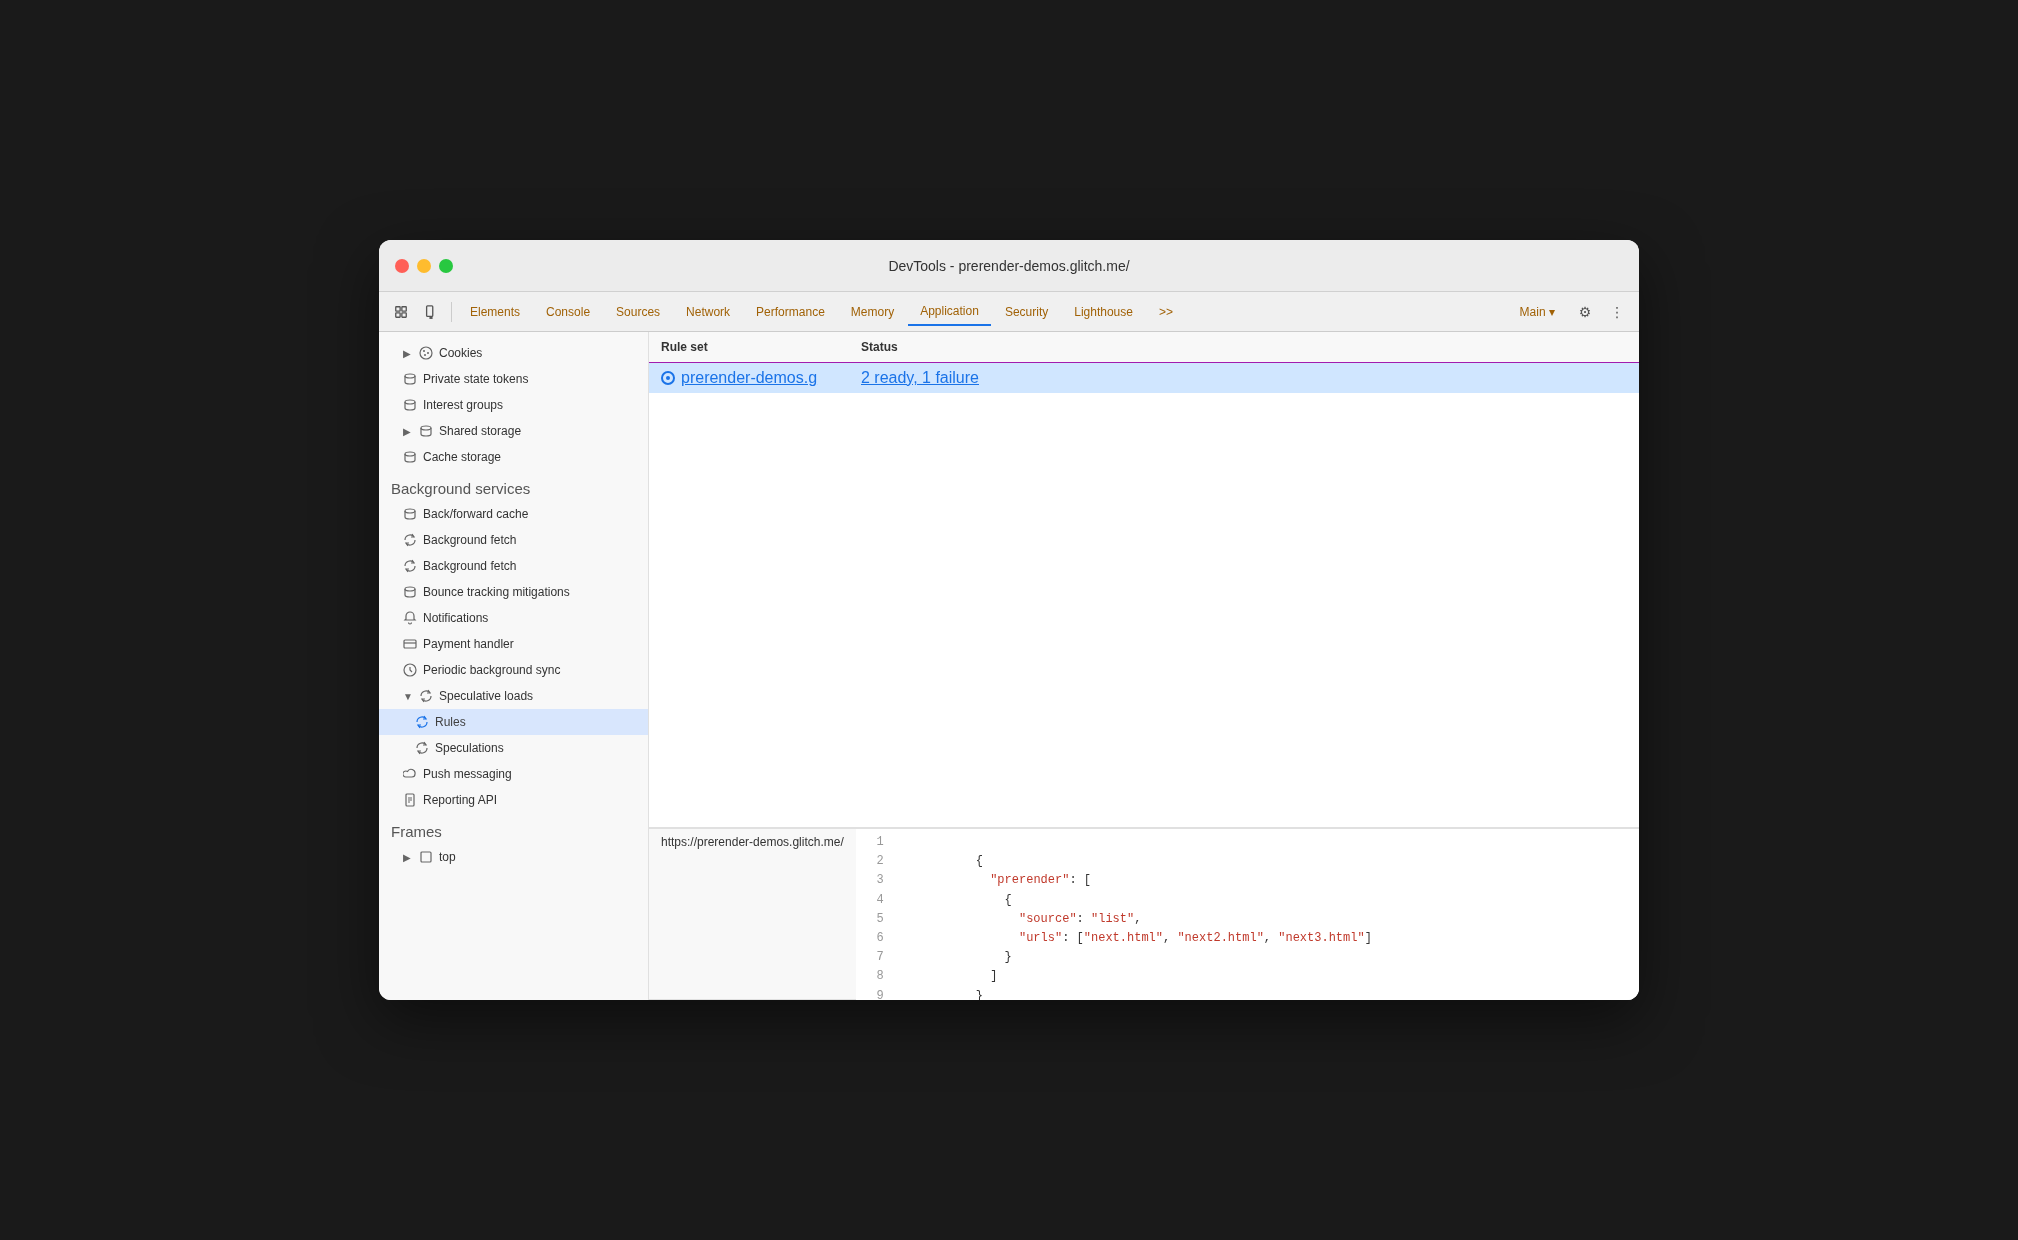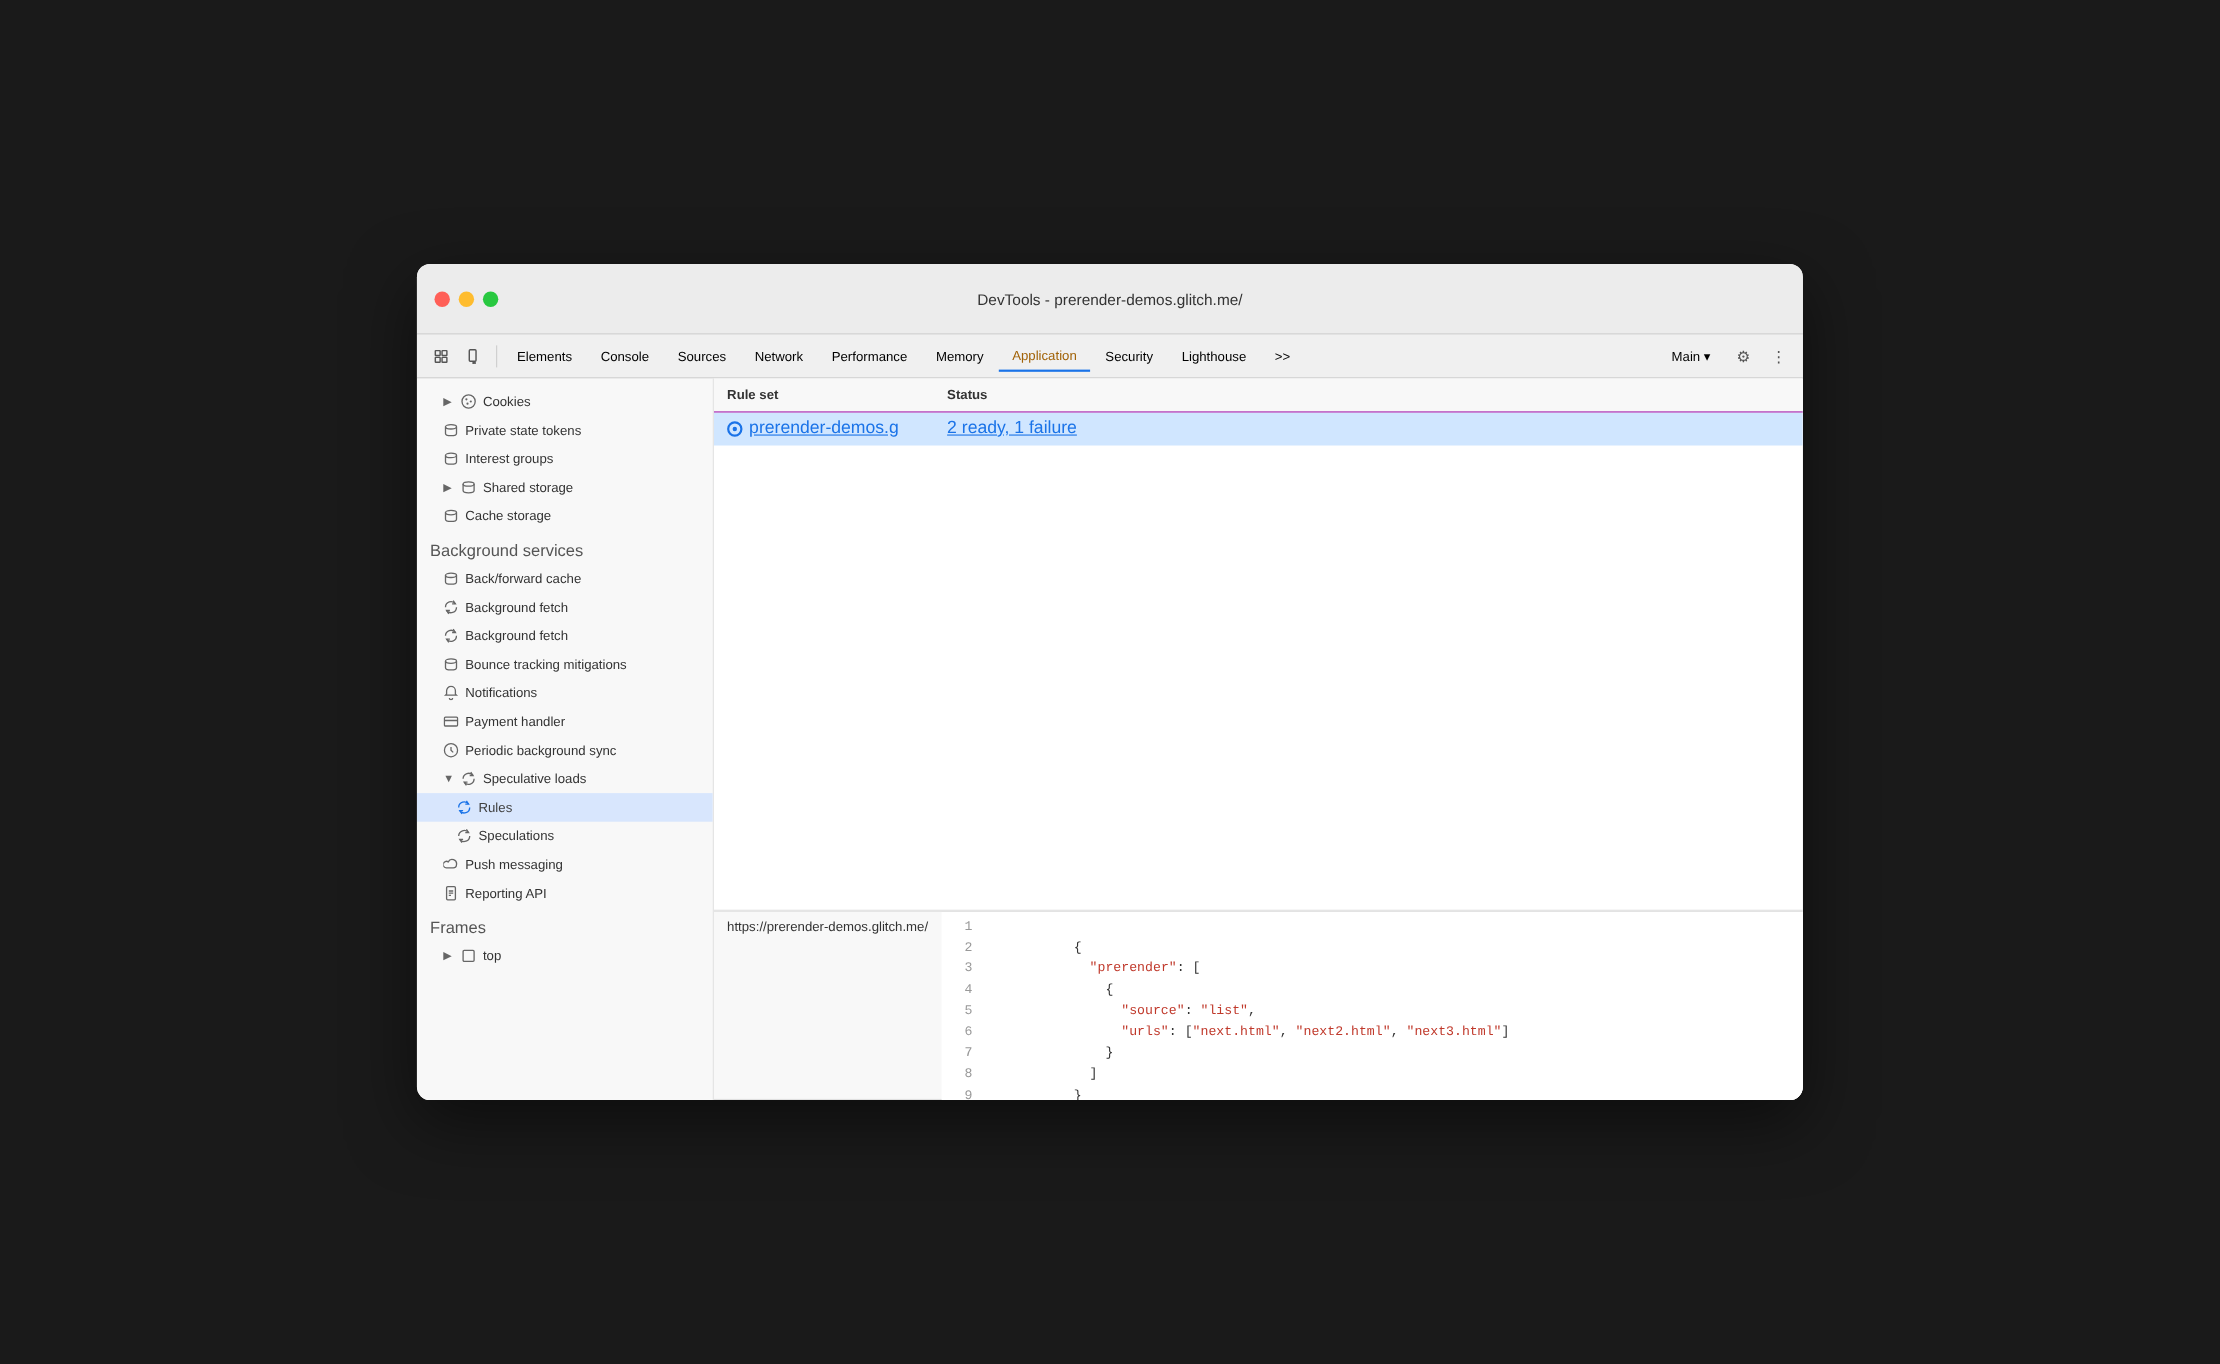--- a/index.html
+++ b/index.html
@@ -16,21 +16,21 @@
       height: 760px;
       background: #f5f5f5;
       border-radius: 12px;
       box-shadow: 0 20px 60px rgba(0,0,0,0.5);
       overflow: hidden;
       display: flex;
       flex-direction: column;
     }
     .titlebar {
       background: #ececec;
-      height: 64px;
+      height: 52px;
       display: flex;
       align-items: center;
       padding: 0 16px;
       border-bottom: 1px solid #d0d0d0;
       position: relative;
     }
     .traffic-lights {
       display: flex;
       gap: 8px;
       align-items: center;
@@ -61,21 +61,21 @@
       display: flex; align-items: center; justify-content: center;
       border-radius: 4px;
       cursor: pointer;
       color: #555;
       font-size: 14px;
     }
     .toolbar-divider { width: 1px; height: 20px; background: #ccc; margin: 0 4px; }
     .tab {
       padding: 6px 12px;
       font-size: 12px;
-      color: #000000;
+      color: #a16207;
       cursor: pointer;
       border-radius: 4px;
       white-space: nowrap;
     }
     .tab.active {
       color: #a16207;
       border-bottom: 2px solid #1a73e8;
       border-radius: 0;
     }
     .toolbar-right {

